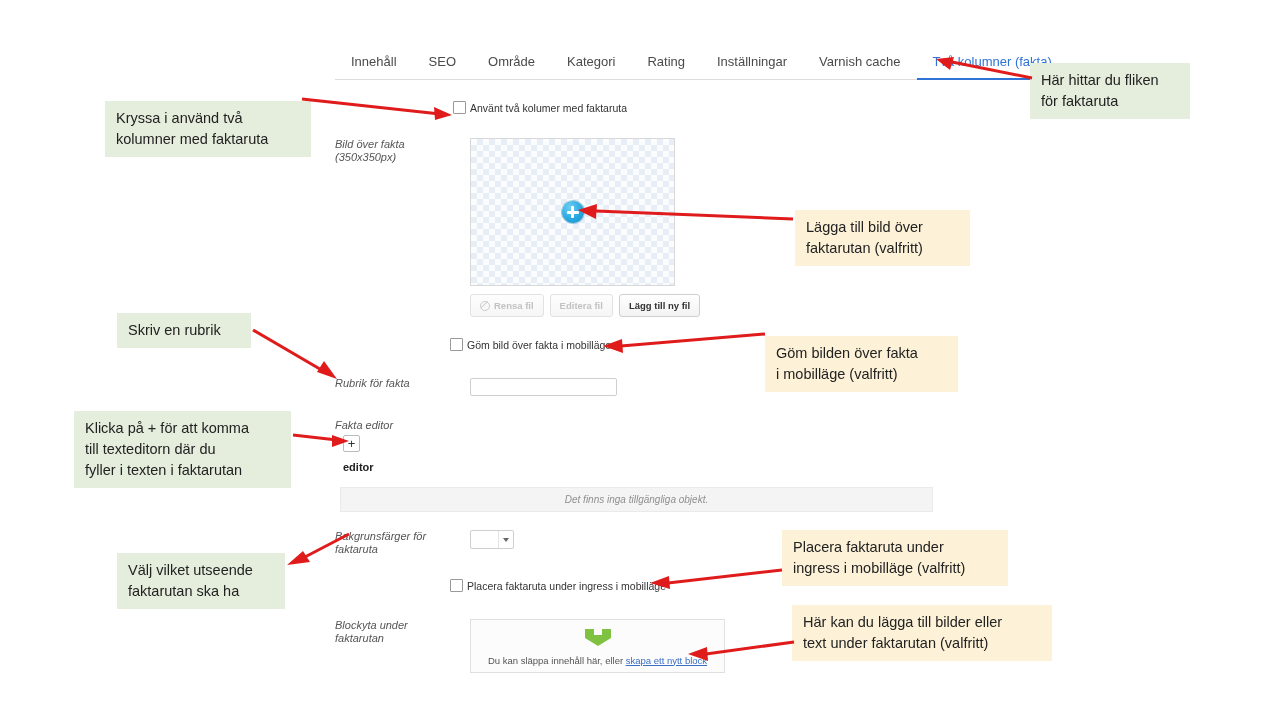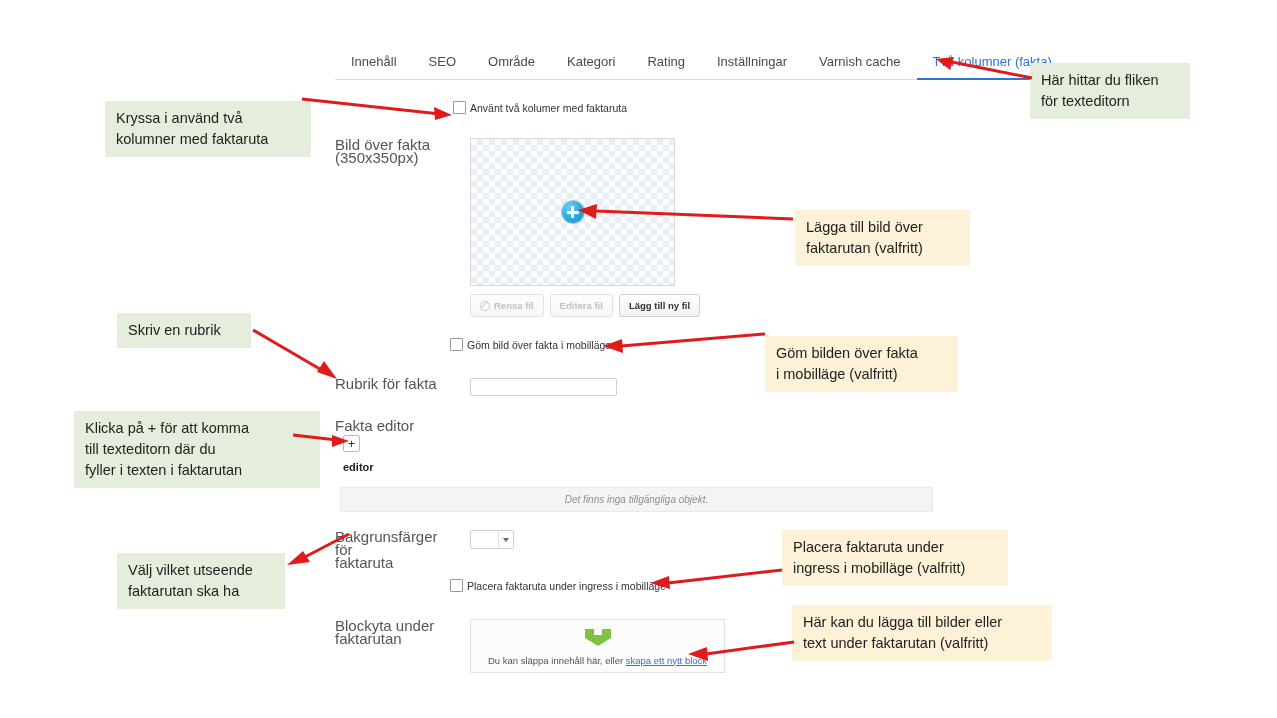--- a/index.html
+++ b/index.html
@@ -46,25 +46,26 @@
   .tab.active {
     color: #2f73d6;
     border-bottom: 2px solid #2f73d6;
   }
 
   .row {
     position: absolute;
     display: flex;
   }
   .flabel {
-    font-size: 15px;
+    font-size: 11px;
     color: #555;
     line-height: 13px;
     width: 112px;
     flex: 0 0 112px;
+    font-style: italic;
   }
   .fcontrol { flex: 1 1 auto; padding-left: 20px; }
 
   .checkline {
     display: flex;
     align-items: center;
     font-size: 10.5px;
     color: #333;
   }
   .cbox {
@@ -364,21 +365,21 @@
           <div class="dz-text">
             <span>Du kan släppa innehåll här, eller </span><span class="dz-link">skapa ett nytt block</span>
           </div>
         </div>
       </div>
     </div>
 
   </div>
 
   <div class="note green" style="left:1030px; top:63px; width:160px;">Här hittar du fliken
-för texteditorn</div>
+för faktaruta</div>
   <svg class="arrow" style="left:936px; top:56px;" width="100" height="26">
     <line x1="96" y1="22" x2="16" y2="6" stroke="#e01b1b" stroke-width="3"></line>
     <polygon points="0,3 18,1 14,14" fill="#e01b1b"></polygon>
   </svg>
 
   <div class="note green" style="left:105px; top:101px; width:206px;">Kryssa i använd två
 kolumner med faktaruta</div>
   <svg class="arrow" style="left:300px; top:95px;" width="155" height="25">
     <line x1="2" y1="4" x2="140" y2="19" stroke="#e01b1b" stroke-width="3"></line>
     <polygon points="152,20 134,12 135,25" fill="#e01b1b"></polygon>
@@ -397,21 +398,21 @@
     <line x1="162" y1="4" x2="18" y2="16" stroke="#e01b1b" stroke-width="3"></line>
     <polygon points="0,16 19,9 20,23" fill="#e01b1b"></polygon>
   </svg>
 
   <div class="note green" style="left:117px; top:313px; width:134px;">Skriv en rubrik</div>
   <svg class="arrow" style="left:251px; top:328px;" width="90" height="55">
     <line x1="2" y1="2" x2="74" y2="44" stroke="#e01b1b" stroke-width="3"></line>
     <polygon points="86,51 66,44 73,33" fill="#e01b1b"></polygon>
   </svg>
 
-  <div class="note green" style="left:74px; top:411px; width:246px;">Klicka på + för att komma
+  <div class="note green" style="left:74px; top:411px; width:217px;">Klicka på + för att komma
 till texteditorn där du
 fyller i texten i faktarutan</div>
   <svg class="arrow" style="left:291px; top:431px;" width="62" height="20">
     <line x1="2" y1="4" x2="46" y2="9" stroke="#e01b1b" stroke-width="3"></line>
     <polygon points="58,10 41,4 41,16" fill="#e01b1b"></polygon>
   </svg>
 
   <div class="note green" style="left:117px; top:553px; width:168px;">Välj vilket utseende
 faktarutan ska ha</div>
   <svg class="arrow" style="left:285px; top:532px;" width="68" height="34">

